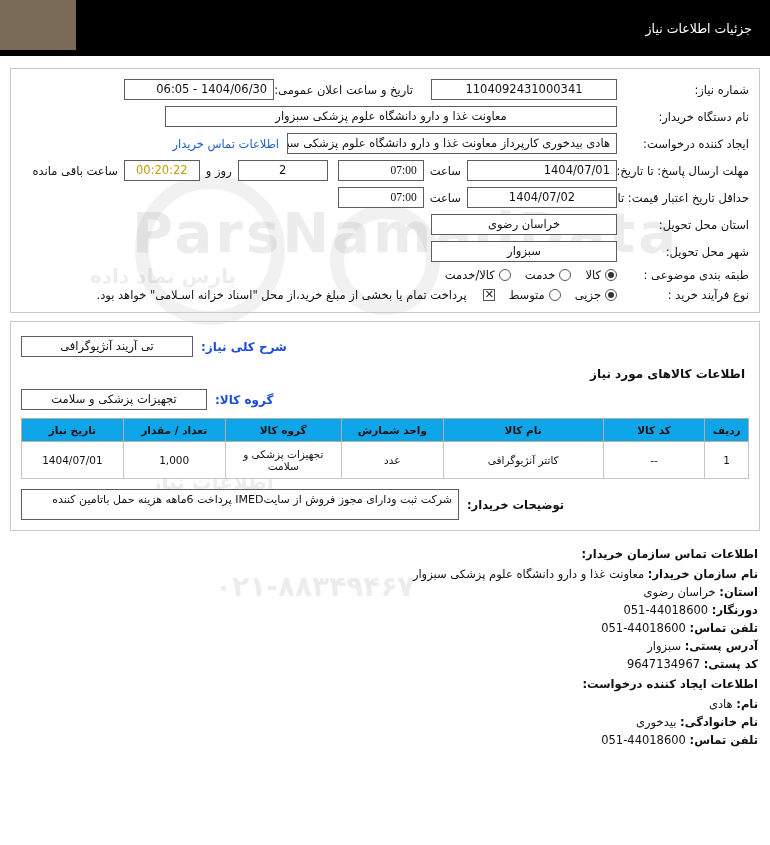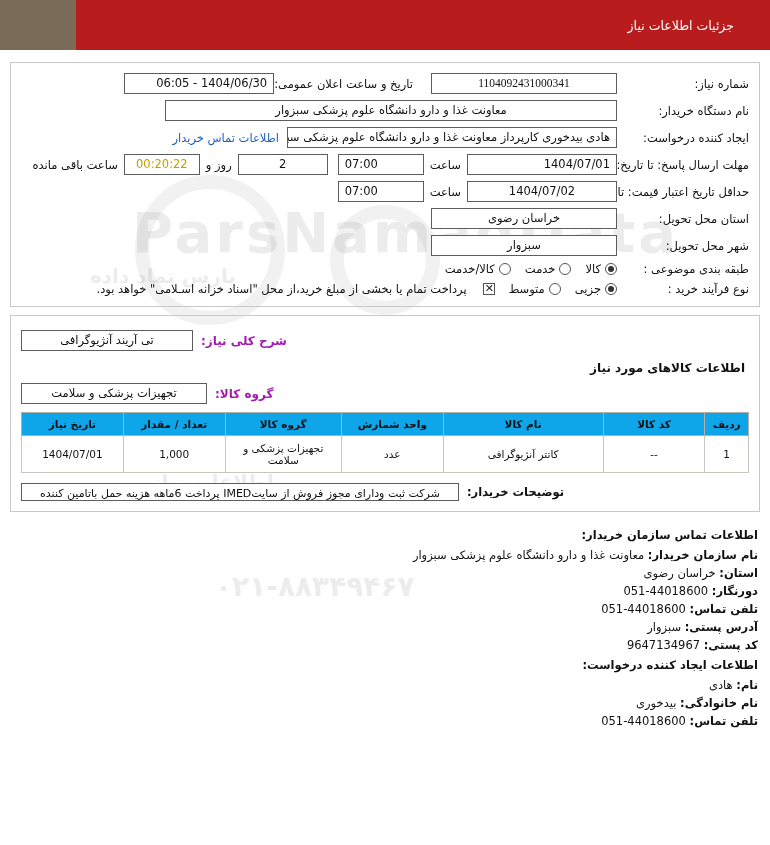--- a/index.html
+++ b/index.html
@@ -11,26 +11,26 @@
   #page {
     position: relative;
     width: 770px;
     height: 845px;
     background: #ffffff;
     overflow: hidden;
   }
   
   .topbar {
     position: relative;
-    height: 50px;
-    background: #b91c1c;
+    height: 56px;
+    background: #000000;
     display: flex;
     align-items: center;
     justify-content: flex-start;
-    padding: 0 36px;
+    padding: 0 18px;
   }
   .topbar .title {
     color: #ffffff;
     font-size: 12.5px;
     letter-spacing: .2px;
   }
   .topbar .leftblock {
     position: absolute;
     left: 0; top: 0;
     width: 76px; height: 50px;
@@ -97,25 +97,25 @@
     background: #ffffff;
     height: 21px;
     line-height: 19px;
     padding: 0 6px;
     font-size: 11.5px;
     color: #111;
     overflow: hidden;
     white-space: nowrap;
   }
 
-  .f-num   { width: 186px; text-align: center; font-family: Liberation Serif, serif; }
+  .f-num   { width: 186px; text-align: center; }
   .f-org   { width: 452px; text-align: center; }
   .f-req   { width: 330px; text-align: center; }
   .f-date  { width: 150px; }
-  .f-time  { width: 86px;  text-align: left; }
+  .f-time  { width: 86px;  text-align: right; font-family: Liberation Serif, serif; }
   .f-days  { width: 90px;  text-align: center; }
   .f-left  { width: 76px;  text-align: center; color:#c69c00; }
   .f-prov  { width: 186px; text-align: center; }
   .f-city  { width: 186px; text-align: center; }
   .f-pdate { width: 150px; text-align: center; }
 
   .gap { width: 10px; }
   .small-text { font-size: 11.5px; color: #111; padding: 0 6px; white-space: nowrap;}
   .link {
     color: #1f5fbf;
@@ -167,21 +167,21 @@
 
   
   .sec-title {
     font-size: 12px;
     font-weight: bold;
     color: #111;
     text-align: right;
     margin: 10px 4px 8px 0;
   }
   .desc-row { display: flex; align-items: center; justify-content: flex-end; }
-  .desc-lbl { font-size: 12px; font-weight: bold; color: #a21caf; padding-left: 8px; }
+  .desc-lbl { font-size: 12px; font-weight: bold; color: #1d4ed8; padding-left: 8px; }
   .f-desc  { width: 172px; text-align: center; }
   .f-group { width: 186px; text-align: center; }
 
   table.items {
     width: 100%;
     border-collapse: collapse;
     margin-top: 8px;
     font-size: 10.5px;
     background: #fff;
   }
@@ -210,26 +210,26 @@
   }
   .buyer-note .lblb {
     font-size: 11.5px;
     font-weight: bold;
     color: #111;
     padding-left: 8px;
   }
   .f-bnote {
     border: 1px solid #5d5d5d;
     background: #fff;
-    height: 18px;
+    height: 31px;
     line-height: 19px;
     padding: 0 6px;
     font-size: 11px;
     width: 438px;
-    text-align: center;
+    text-align: right;
     color: #111;
   }
 
   
   .contact {
     margin: 14px 12px 0 12px;
     text-align: right;
     font-size: 11.5px;
     line-height: 18px;
     color: #111;

